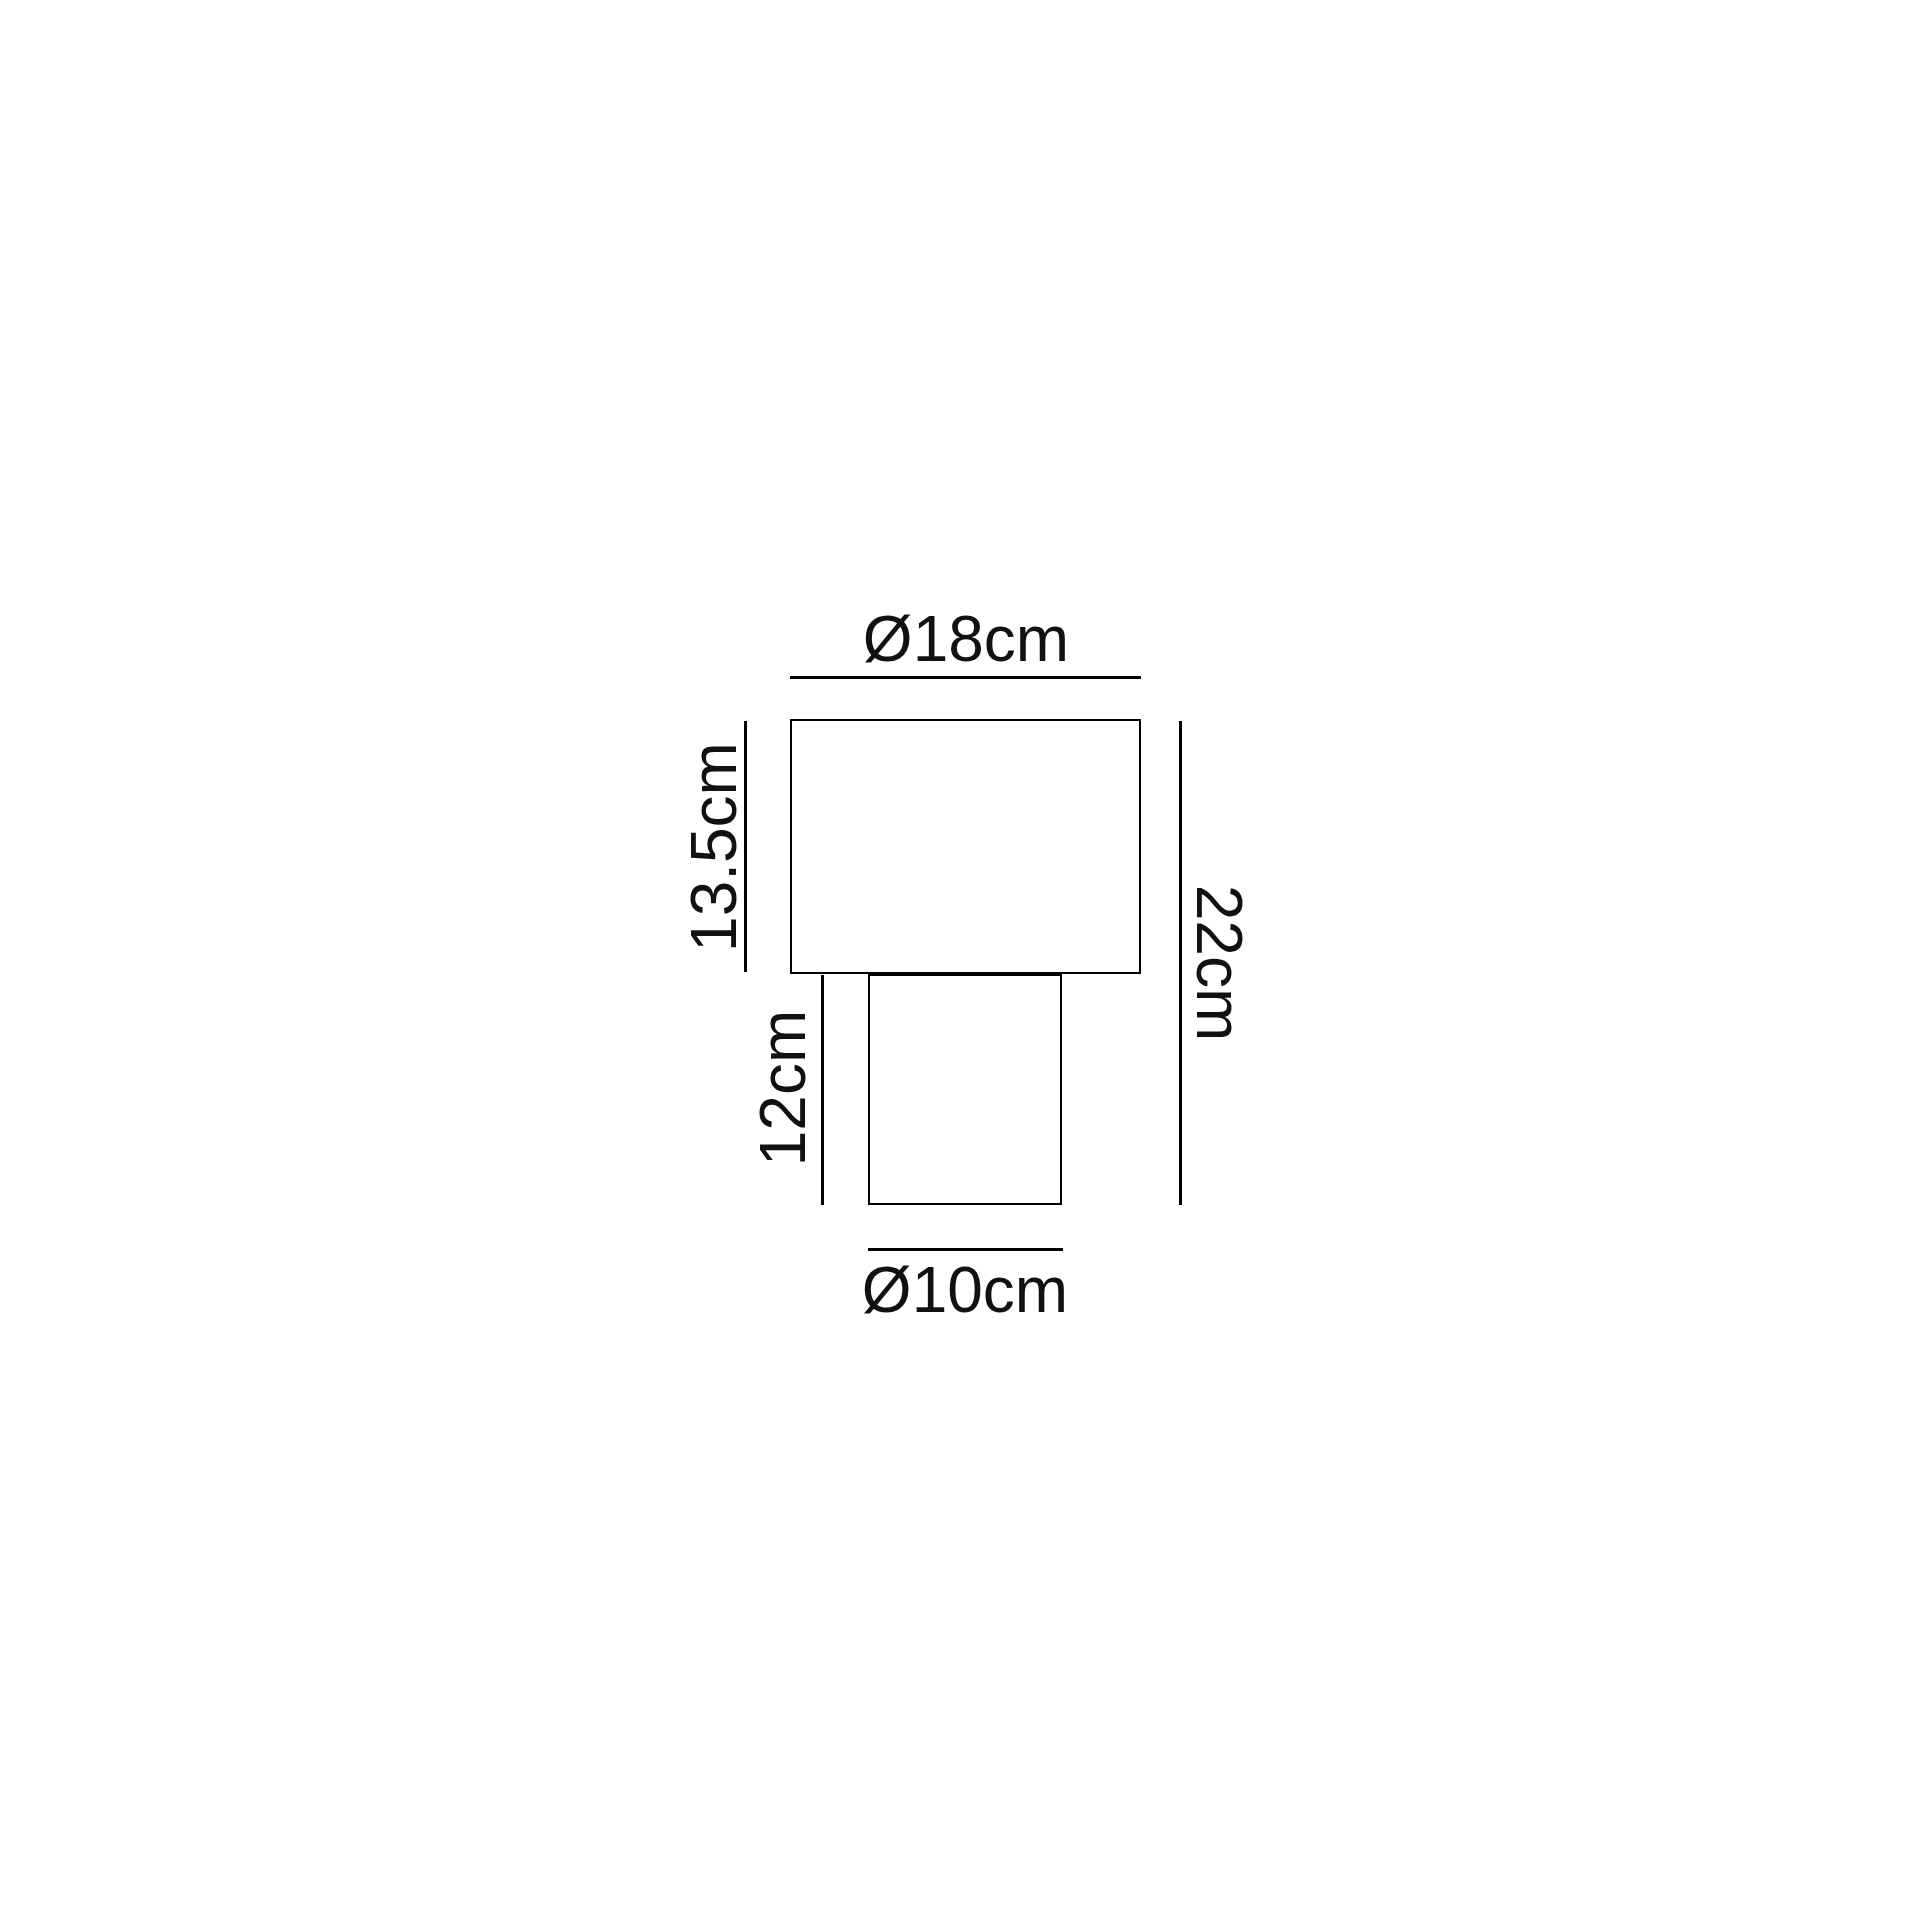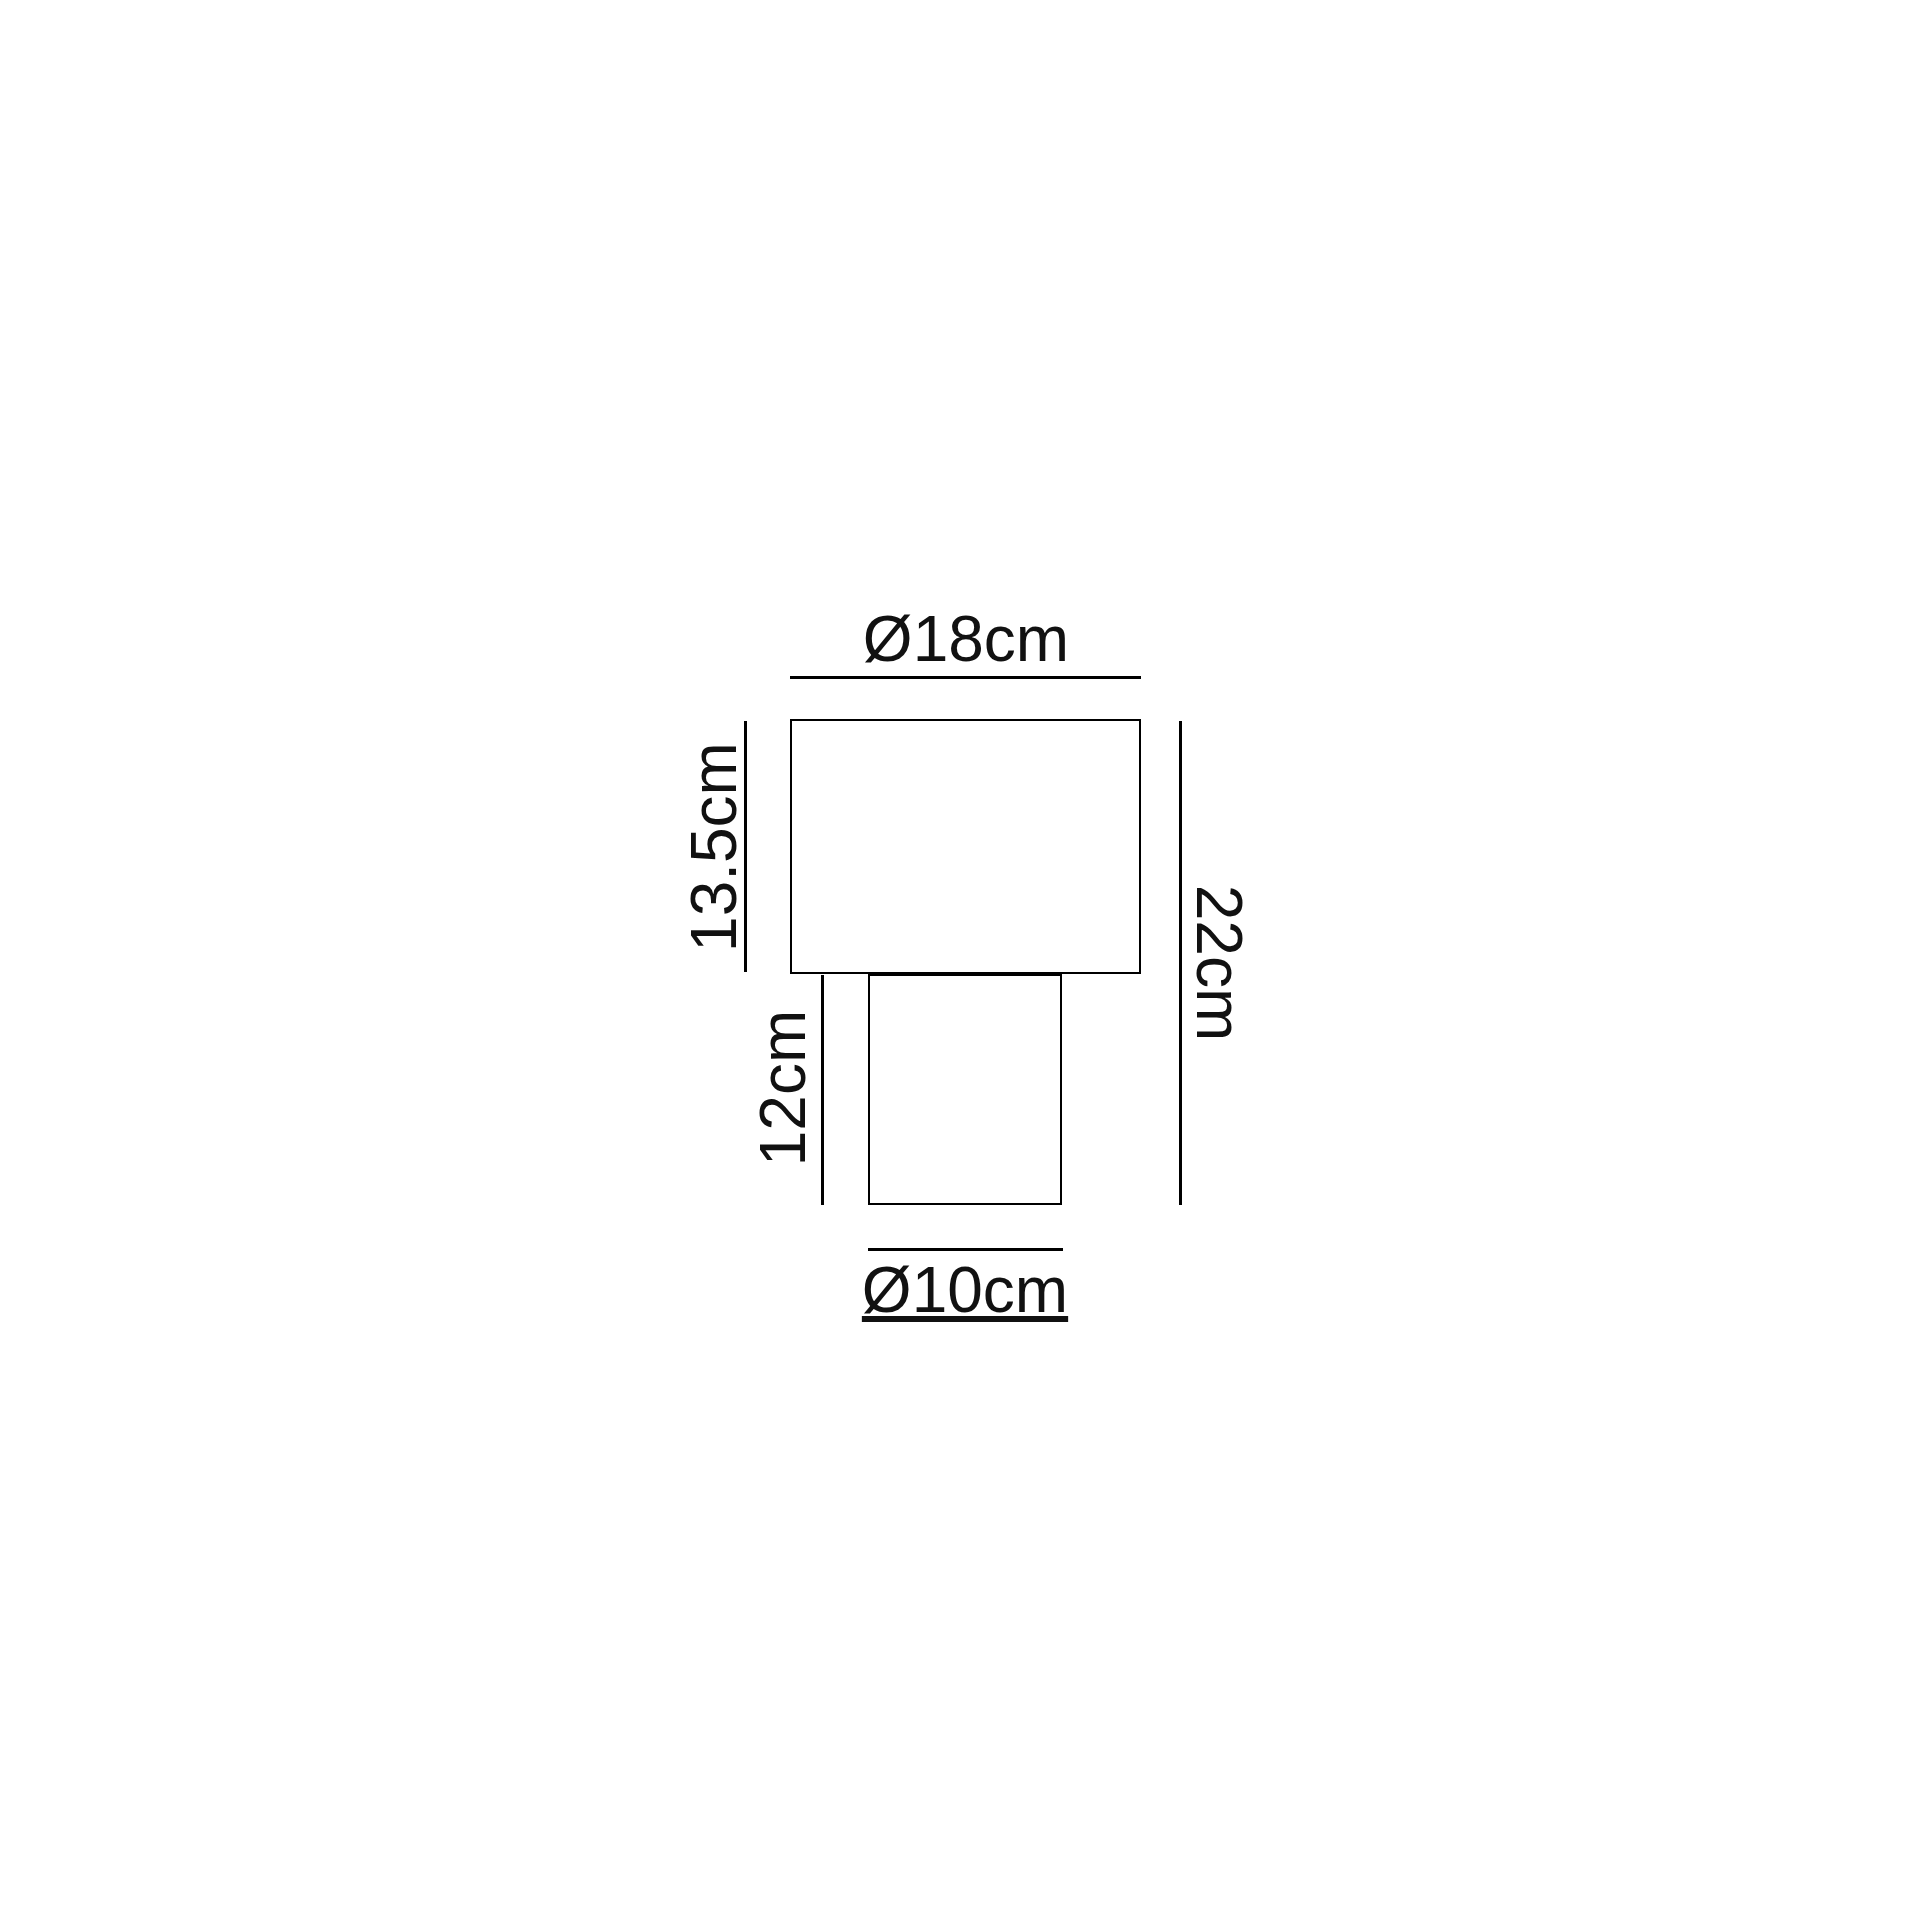--- a/index.html
+++ b/index.html
@@ -55,21 +55,21 @@
 
   
   .dim-shade-diameter { left: 790px; top: 676px; width: 351px; }
   .dim-base-diameter  { left: 868px; top: 1248px; width: 195px; }
   .dim-shade-height   { left: 744px; top: 721px; height: 251px; }
   .dim-base-height    { left: 821px; top: 975px; height: 230px; }
   .dim-total-height   { left: 1179px; top: 721px; height: 484px; }
 
   
   .lbl-shade-diameter { left: 966px; top: 639px; }
-  .lbl-base-diameter  { left: 965px;  top: 1290px; text-decoration: underline; }
+  .lbl-base-diameter  { left: 965px;  top: 1290px; }
   .lbl-shade-height   { left: 714px;  top: 847px; }
   .lbl-base-height    { left: 783px;  top: 1088px; }
   .lbl-total-height   { left: 1219px; top: 963px; }
 </style>
 </head>
 <body>
 
 <div class="canvas">
 
   <div class="rect shade-rect"></div>

